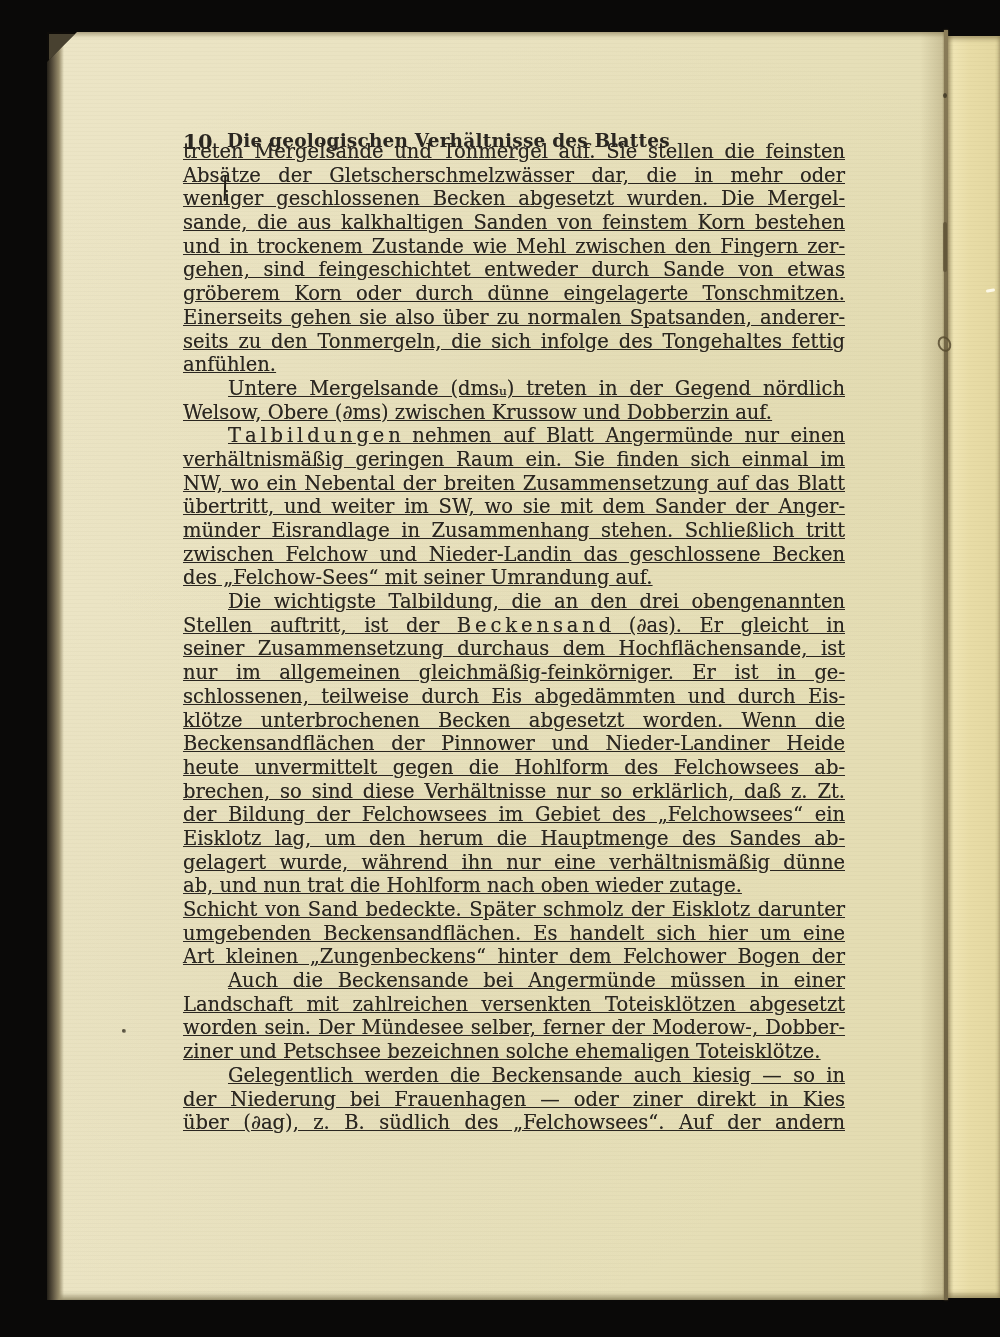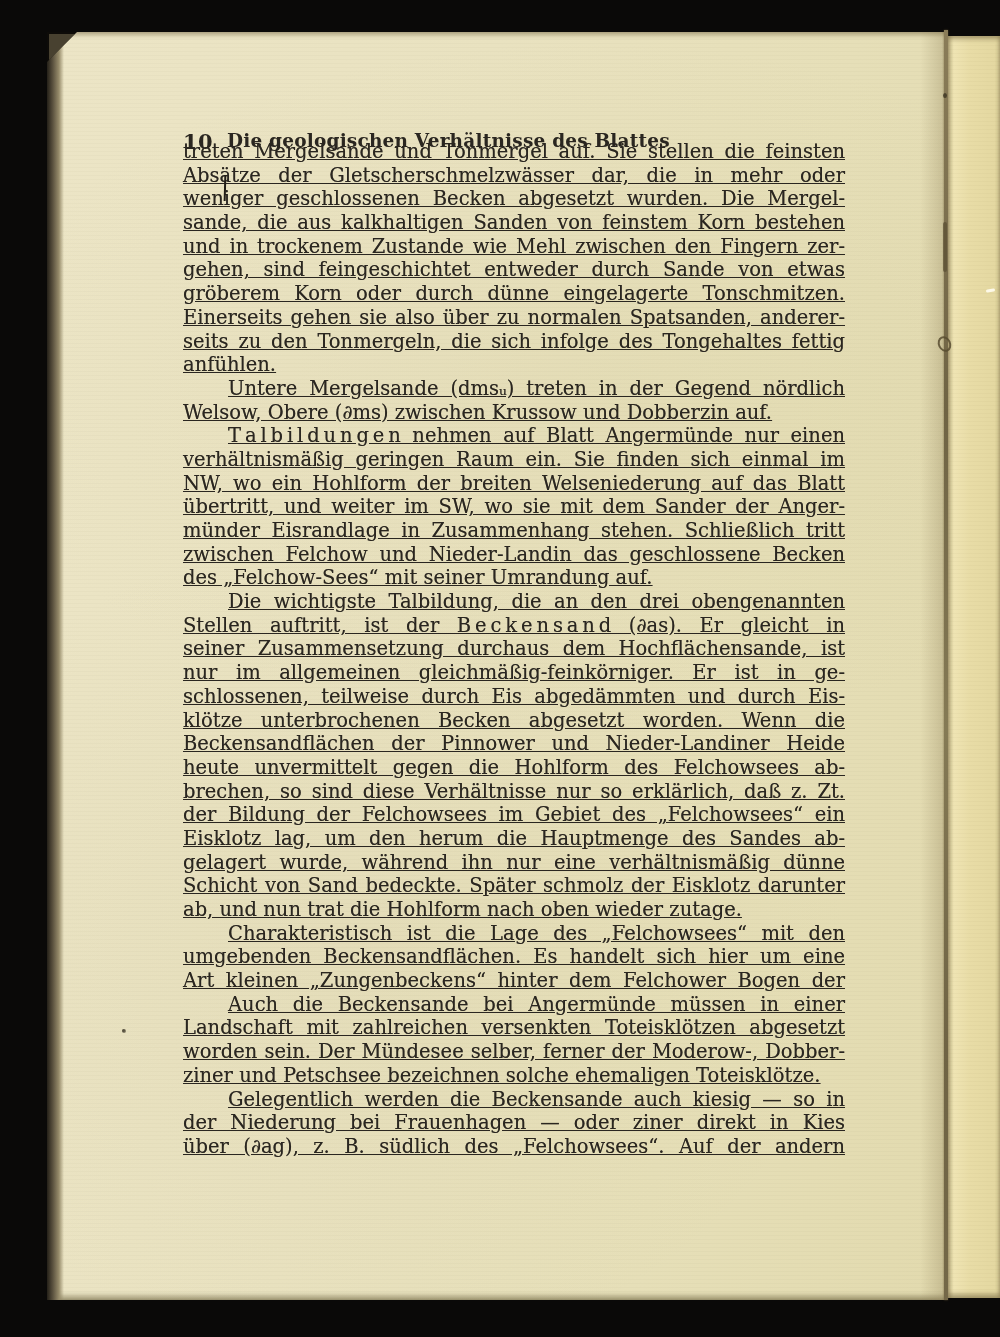--- a/index.html
+++ b/index.html
@@ -117,40 +117,39 @@
         <div class="line">und in trockenem Zustande wie Mehl zwischen den Fingern zer-</div>
         <div class="line">gehen, sind feingeschichtet entweder durch Sande von etwas</div>
         <div class="line">gröberem Korn oder durch dünne eingelagerte Tonschmitzen.</div>
         <div class="line">Einerseits gehen sie also über zu normalen Spatsanden, anderer-</div>
         <div class="line">seits zu den Tonmergeln, die sich infolge des Tongehaltes fettig</div>
         <div class="line end">anfühlen.</div>
         <div class="line indent">Untere Mergelsande (dmsᵤ) treten in der Gegend nördlich</div>
         <div class="line end">Welsow, Obere (∂ms) zwischen Krussow und Dobberzin auf.</div>
         <div class="line indent">T a l b i l d u n g e n nehmen auf Blatt Angermünde nur einen</div>
         <div class="line">verhältnismäßig geringen Raum ein. Sie finden sich einmal im</div>
-        <div class="line">NW, wo ein Hohlform der breiten Welseniederung auf das Blatt</div>
+        <div class="line">NW, wo ein Nebental der breiten Zusammensetzung auf das Blatt</div>
         <div class="line">übertritt, und weiter im SW, wo sie mit dem Sander der Anger-</div>
         <div class="line">münder Eisrandlage in Zusammenhang stehen. Schließlich tritt</div>
         <div class="line">zwischen Felchow und Nieder-Landin das geschlossene Becken</div>
         <div class="line end">des „Felchow-Sees“ mit seiner Umrandung auf.</div>
         <div class="line indent">Die wichtigste Talbildung, die an den drei obengenannten</div>
         <div class="line">Stellen auftritt, ist der B e c k e n s a n d (∂as). Er gleicht in</div>
         <div class="line">seiner Zusammensetzung durchaus dem Hochflächensande, ist</div>
         <div class="line">nur im allgemeinen gleichmäßig-feinkörniger. Er ist in ge-</div>
         <div class="line">schlossenen, teilweise durch Eis abgedämmten und durch Eis-</div>
         <div class="line">klötze unterbrochenen Becken abgesetzt worden. Wenn die</div>
         <div class="line">Beckensandflächen der Pinnower und Nieder-Landiner Heide</div>
         <div class="line">heute unvermittelt gegen die Hohlform des Felchowsees ab-</div>
         <div class="line">brechen, so sind diese Verhältnisse nur so erklärlich, daß z. Zt.</div>
         <div class="line">der Bildung der Felchowsees im Gebiet des „Felchowsees“ ein</div>
         <div class="line">Eisklotz lag, um den herum die Hauptmenge des Sandes ab-</div>
         <div class="line">gelagert wurde, während ihn nur eine verhältnismäßig dünne</div>
+        <div class="line end">ab, und nun trat die Hohlform nach oben wieder zutage.</div>
         <div class="line">Schicht von Sand bedeckte. Später schmolz der Eisklotz darunter</div>
-        <div class="line end">ab, und nun trat die Hohlform nach oben wieder zutage.</div>
-        <div class="line indent">Charakteristisch ist die Lage des „Felchowsees“ mit den</div>
         <div class="line">umgebenden Beckensandflächen. Es handelt sich hier um eine</div>
         <div class="line">Art kleinen „Zungenbeckens“ hinter dem Felchower Bogen der</div>
         <div class="line indent">Auch die Beckensande bei Angermünde müssen in einer</div>
         <div class="line">Landschaft mit zahlreichen versenkten Toteisklötzen abgesetzt</div>
         <div class="line">worden sein. Der Mündesee selber, ferner der Moderow-, Dobber-</div>
         <div class="line end">ziner und Petschsee bezeichnen solche ehemaligen Toteisklötze.</div>
         <div class="line indent">Gelegentlich werden die Beckensande auch kiesig — so in</div>
         <div class="line">der Niederung bei Frauenhagen — oder ziner direkt in Kies</div>
         <div class="line">über (∂ag), z. B. südlich des „Felchowsees“. Auf der andern</div>
       </div>

